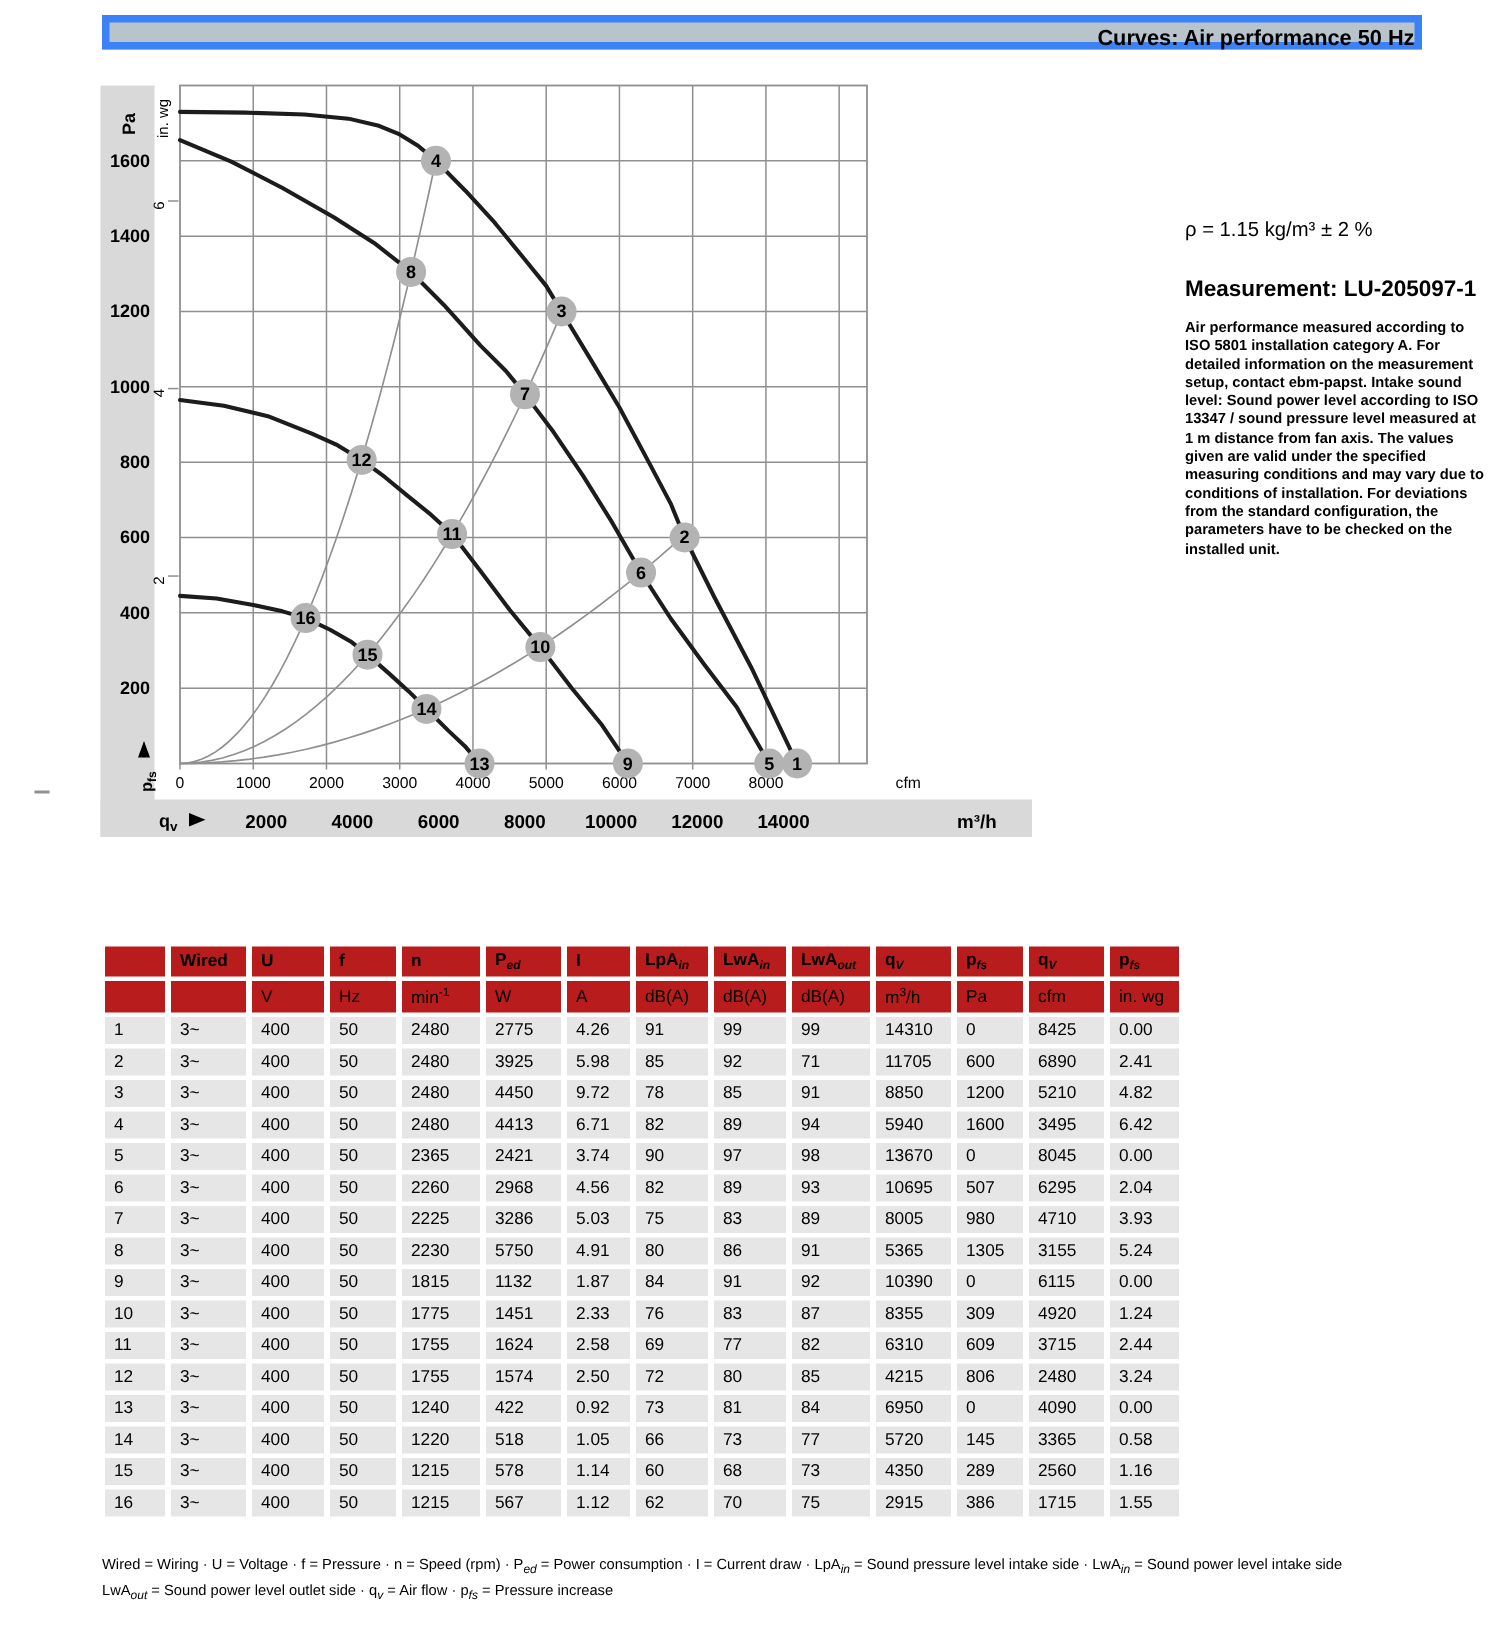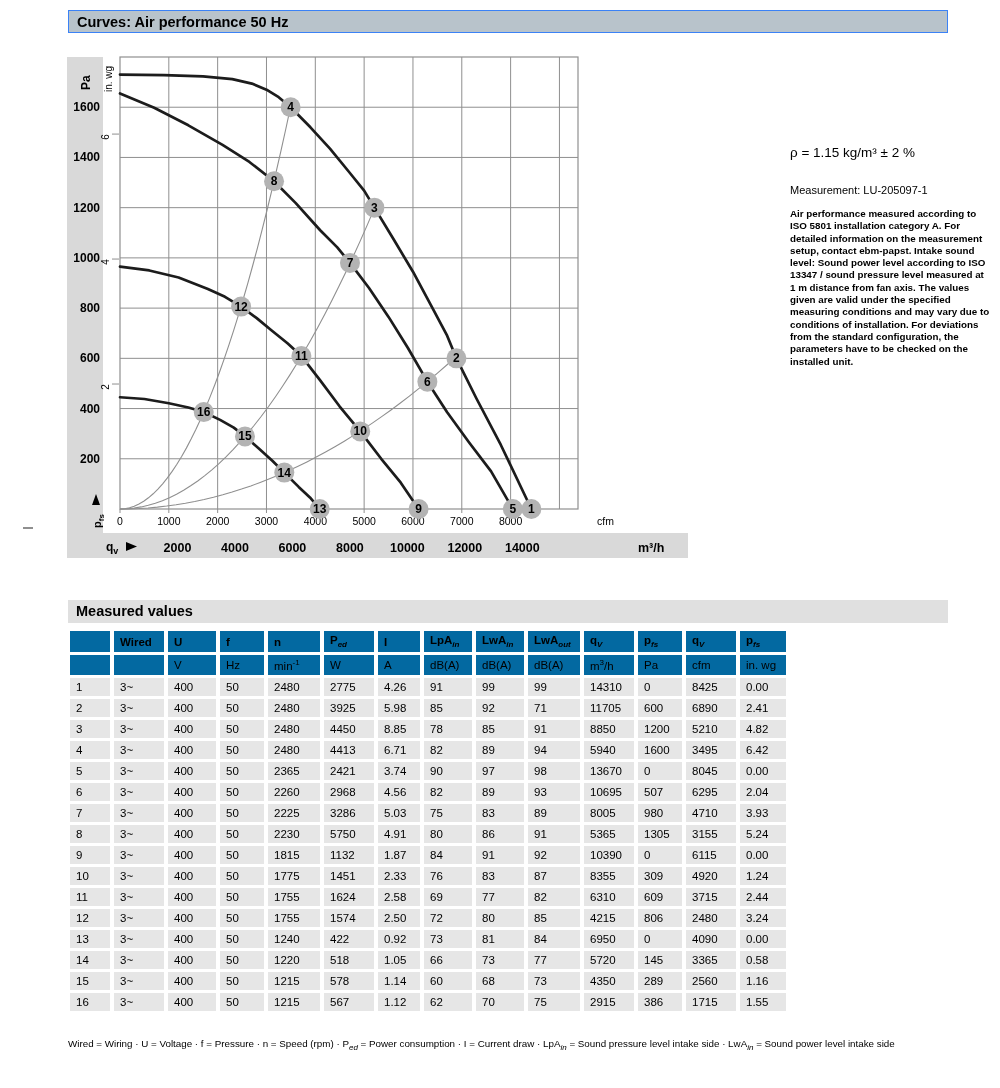--- a/index.html
+++ b/index.html
@@ -1,31 +1,31 @@
 <!DOCTYPE html>
 <html><head>
 <meta charset="utf-8">
 <style>
   html,body{margin:0;padding:0;background:#fff;}
   body{font-family:"Liberation Sans",sans-serif;color:#000;}
   .page{position:relative;width:1000px;height:1088px;background:#fff;overflow:hidden;}
   .band{position:absolute;left:68px;width:880px;height:23px;line-height:23px;
         font-size:14.5px;font-weight:bold;padding-left:8px;box-sizing:border-box;}
-  .title-band{top:10px;background:#b8c3cb;border:1px solid #3b82f6;}
+  .title-band{top:10px;background:#b8c3cb;border:5px solid #3b82f6;text-align:right;}
   .measured-band{top:600px;background:#e0e0e0;}
   .chart-wrap{position:absolute;left:60px;top:45px;width:640px;height:520px;}
   svg text{font-family:"Liberation Sans",sans-serif;fill:#000;}
   .side-note{position:absolute;left:790px;top:145px;width:200px;}
   .density{font-size:13.5px;margin-bottom:24px;}
-  .measurement{font-size:11px;margin-bottom:12px;}
+  .measurement{font-size:15px;margin-bottom:12px;font-weight:bold;}
   .description{font-size:9.8px;line-height:12.3px;font-weight:bold;}
   .margin-dash{position:absolute;left:23px;top:527px;width:10px;height:2px;background:#8f8f8f;}
   table.mv{position:absolute;left:66px;top:628px;border-collapse:separate;border-spacing:4px 3px;table-layout:fixed;}
   table.mv th,table.mv td{font-size:11.5px;text-align:left;padding:3px 0 3px 6px;overflow:hidden;white-space:nowrap;}
-  table.mv th{background:#0369a1;font-weight:bold;}
+  table.mv th{background:#b91c1c;font-weight:bold;}
   table.mv th.unit{font-weight:normal;}
   table.mv td{background:#e6e6e6;font-weight:normal;}
   sub{font-size:8px;font-style:italic;}
   sup{font-size:8px;}
   .footnote{position:absolute;left:68px;width:915px;font-size:9.8px;line-height:12px;}
   .fn1{top:1038px;}
   .fn2{top:1055px;}
 </style>
 </head>
 <body>
@@ -184,23 +184,20 @@
   </div>
 
   <div class="side-note">
     <div class="density">ρ = 1.15 kg/m³ ± 2 %</div>
     <div class="measurement">Measurement: LU-205097-1</div>
     <div class="description">Air performance measured according to ISO 5801 installation category A. For detailed information on the measurement setup, contact ebm-papst. Intake sound level: Sound power level according to ISO 13347 / sound pressure level measured at 1 m distance from fan axis. The values given are valid under the specified measuring conditions and may vary due to conditions of installation. For deviations from the standard configuration, the parameters have to be checked on the installed unit.</div>
   </div>
 
   <div class="margin-dash"></div>
 
-  <div class="band measured-band">
-    <span>Measured values</span>
-  </div>
 
   <table class="mv">
     <colgroup>
       <col style="width:40px">
         <col style="width:50px">
         <col style="width:48px">
         <col style="width:44px">
       <col style="width:52px">
         <col style="width:50px">
         <col style="width:42px">
@@ -279,21 +276,21 @@
           <td>6890</td>
           <td>2.41</td>
         </tr>
         <tr>
           <td>3</td>
           <td>3~</td>
           <td>400</td>
           <td>50</td>
           <td>2480</td>
           <td>4450</td>
-          <td>8.85</td>
+          <td>9.72</td>
           <td>78</td>
           <td>85</td>
           <td>91</td>
           <td>8850</td>
           <td>1200</td>
           <td>5210</td>
           <td>4.82</td>
         </tr>
         <tr>
           <td>4</td>
@@ -500,14 +497,15 @@
           <td>75</td>
           <td>2915</td>
           <td>386</td>
           <td>1715</td>
           <td>1.55</td>
         </tr>
       </tbody>
   </table>
 
   <div class="footnote fn1"><span>Wired = Wiring · U = Voltage · f = Pressure · n = Speed (rpm) · P</span><sub>ed</sub><span> = Power consumption · I = Current draw · LpA</span><sub>in</sub><span> = Sound pressure level intake side · LwA</span><sub>in</sub><span> = Sound power level intake side</span></div>
+  <div class="footnote fn2"><span>LwA</span><sub>out</sub><span> = Sound power level outlet side · q</span><sub>v</sub><span> = Air flow · p</span><sub>fs</sub><span> = Pressure increase</span></div>
 
 </div>
 
 </body></html>

